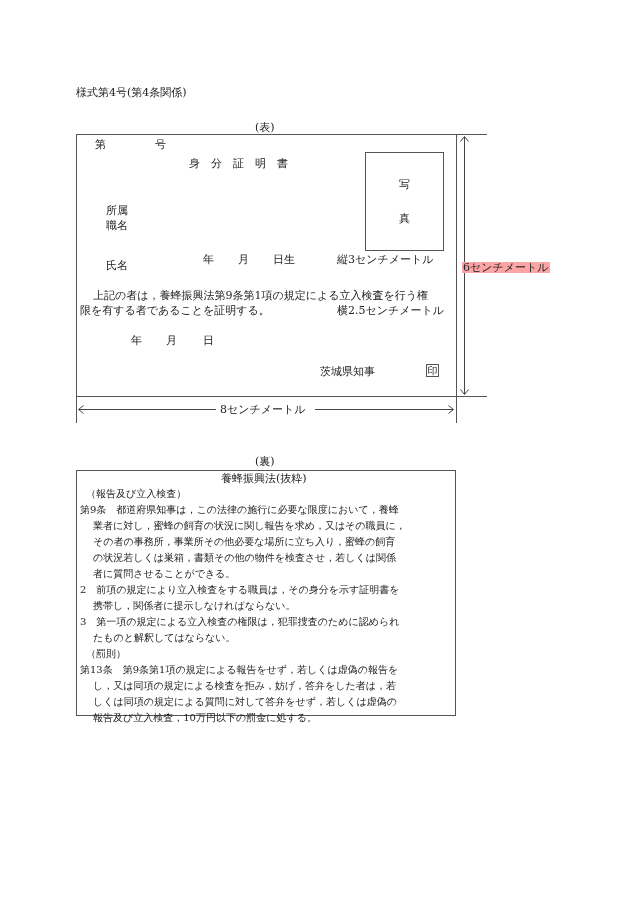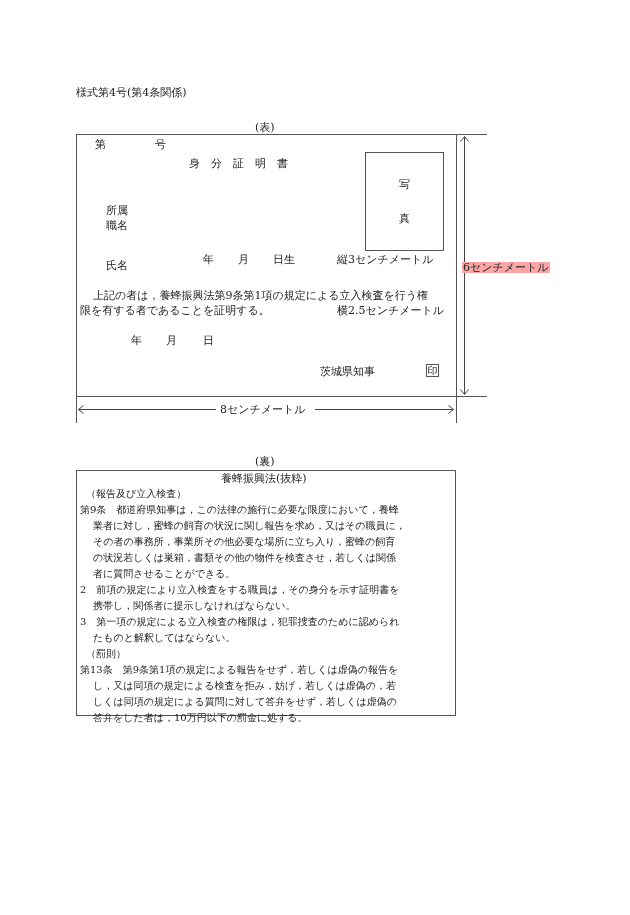--- a/index.html
+++ b/index.html
@@ -85,15 +85,15 @@
 <div class="back-text" style="left:93px;top:518px;">業者に対し，蜜蜂の飼育の状況に関し報告を求め，又はその職員に，</div>
 <div class="back-text" style="left:93px;top:534px;">その者の事務所，事業所その他必要な場所に立ち入り，蜜蜂の飼育</div>
 <div class="back-text" style="left:93px;top:550px;">の状況若しくは巣箱，書類その他の物件を検査させ，若しくは関係</div>
 <div class="back-text" style="left:93px;top:566px;">者に質問させることができる。</div>
 <div class="back-text" style="left:80px;top:582px;">2　前項の規定により立入検査をする職員は，その身分を示す証明書を</div>
 <div class="back-text" style="left:93px;top:598px;">携帯し，関係者に提示しなければならない。</div>
 <div class="back-text" style="left:80px;top:614px;">3　第一項の規定による立入検査の権限は，犯罪捜査のために認められ</div>
 <div class="back-text" style="left:93px;top:630px;">たものと解釈してはならない。</div>
 <div class="back-text" style="left:86px;top:646px;">（罰則）</div>
 <div class="back-text" style="left:80px;top:662px;">第13条　第9条第1項の規定による報告をせず，若しくは虚偽の報告を</div>
-<div class="back-text" style="left:93px;top:678px;">し，又は同項の規定による検査を拒み，妨げ，若しくは虚偽の，若</div>
+<div class="back-text" style="left:93px;top:678px;">し，又は同項の規定による検査を拒み，妨げ，答弁をした者は，若</div>
 <div class="back-text" style="left:93px;top:694px;">しくは同項の規定による質問に対して答弁をせず，若しくは虚偽の</div>
-<div class="back-text" style="left:93px;top:710px;">答弁をした者は，10万円以下の罰金に処する。</div>
+<div class="back-text" style="left:93px;top:710px;">報告及び立入検査，10万円以下の罰金に処する。</div>
 
 </body></html>

